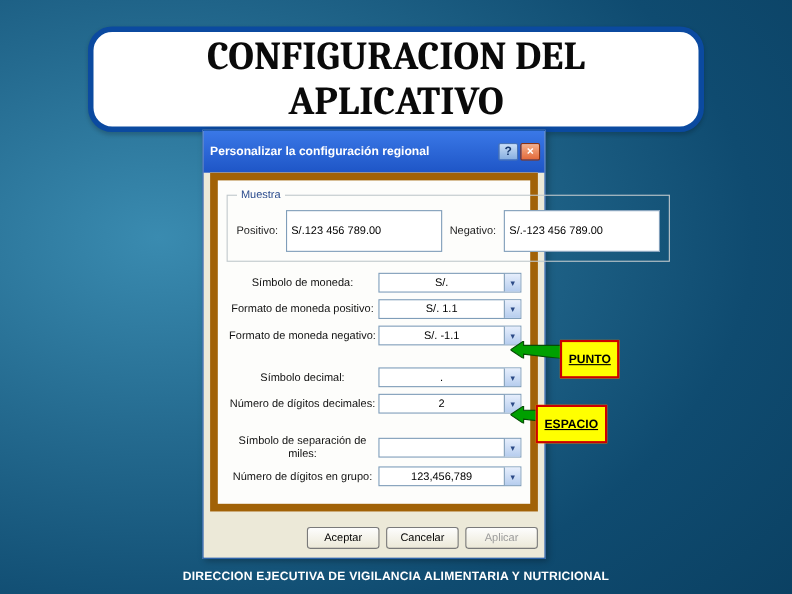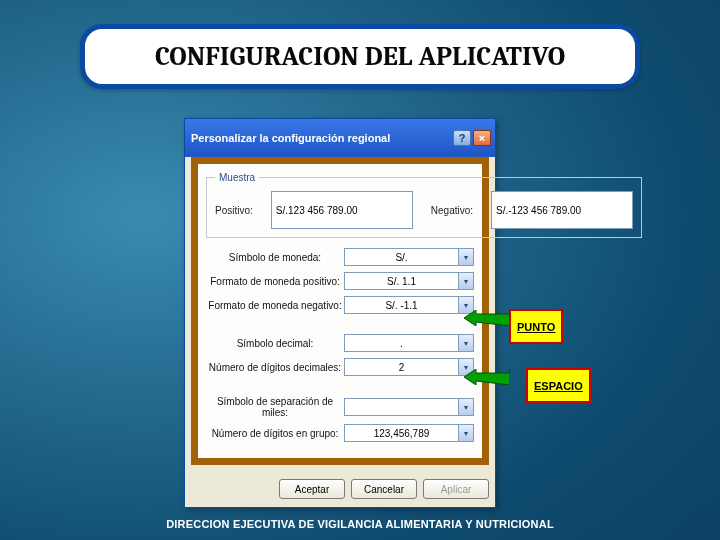--- a/index.html
+++ b/index.html
@@ -10,23 +10,23 @@
     position: relative;
     overflow: hidden;
   }
   .title-banner {
     position: absolute;
     top: 24px; left: 80px; right: 80px;
     background: #fff;
     border: 5px solid #0b4aa0;
     border-radius: 22px;
     text-align: center;
-    padding: 12px 12px;
+    padding: 2px 12px;
     font-family: Cambria, Georgia, serif;
-    font-size: 27px;
+    font-size: 36px;
     font-weight: 700;
     color: #0a0a0a;
     box-shadow: 0 2px 4px rgba(0,0,0,.2);
   }
   .footer {
     position: absolute;
     bottom: 10px; left: 0; right: 0;
     text-align: center;
     color: #fff;
     font-weight: 700;
@@ -106,21 +106,21 @@
   fieldset.muestra {
     border: 1px solid #c0c8cc;
     padding: 8px;
     margin-bottom: 10px;
   }
   fieldset.muestra legend {
     font-size: 10px;
     padding: 0 4px;
     color: #2a4b8d;
   }
-  .muestra-row { display: flex; align-items: center; gap: 18px; }
+  .muestra-row { display: flex; align-items: center; gap: 7px; }
   .muestra-row label { font-size: 10px; color: #222; }
   .muestra-row input {
     flex: 1;
     height: 17px;
     border: 1px solid #7f9db9;
     font-size: 10px;
     padding: 18px 4px;
     background: #fff;
   }
   .field-row {
@@ -284,15 +284,15 @@
       <polygon points="46,0 46,16 12,12 12,16 0,8 12,0 12,4 46,4" fill="#00a000" stroke="#064d06" stroke-width="1"></polygon>
     </svg>
 </div>
 <div class="callout" style="top:309px; left:509px;">PUNTO</div>
 
 <div class="arrow" style="top:369px; left:464px;">
   <svg width="46" height="16" viewBox="0 0 46 16">
       <polygon points="46,0 46,16 12,12 12,16 0,8 12,0 12,4 46,4" fill="#00a000" stroke="#064d06" stroke-width="1"></polygon>
     </svg>
 </div>
-<div class="callout" style="top:368px; left:526px;">ESPACIO</div>
+<div class="callout" style="top:368px; left:487px;">ESPACIO</div>
 
 <div class="footer">DIRECCION EJECUTIVA DE VIGILANCIA ALIMENTARIA Y NUTRICIONAL</div>
 
 </body></html>

